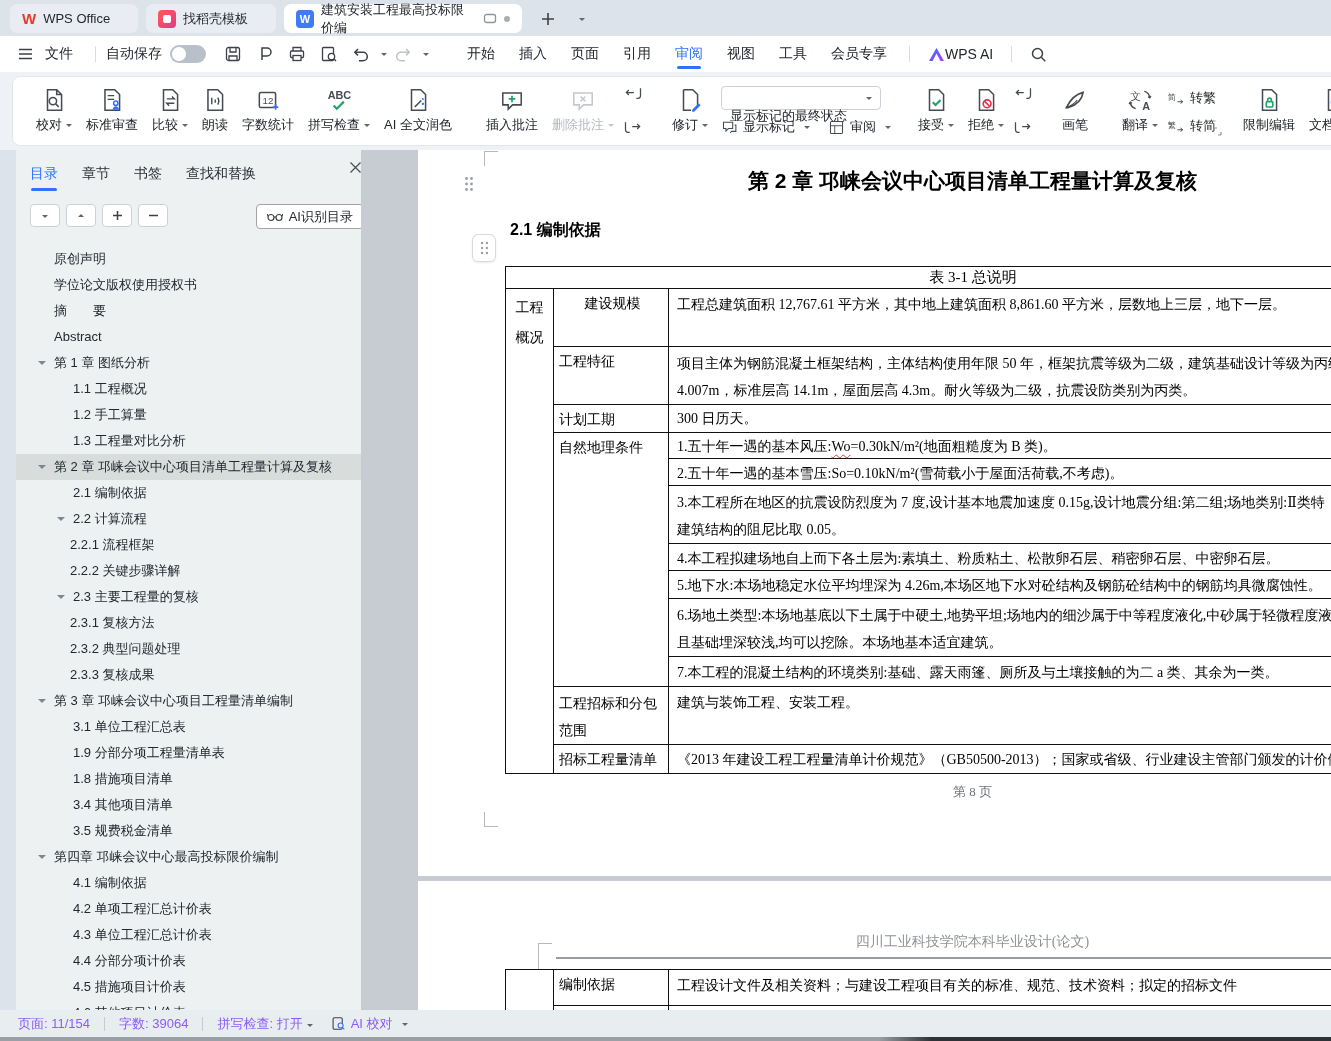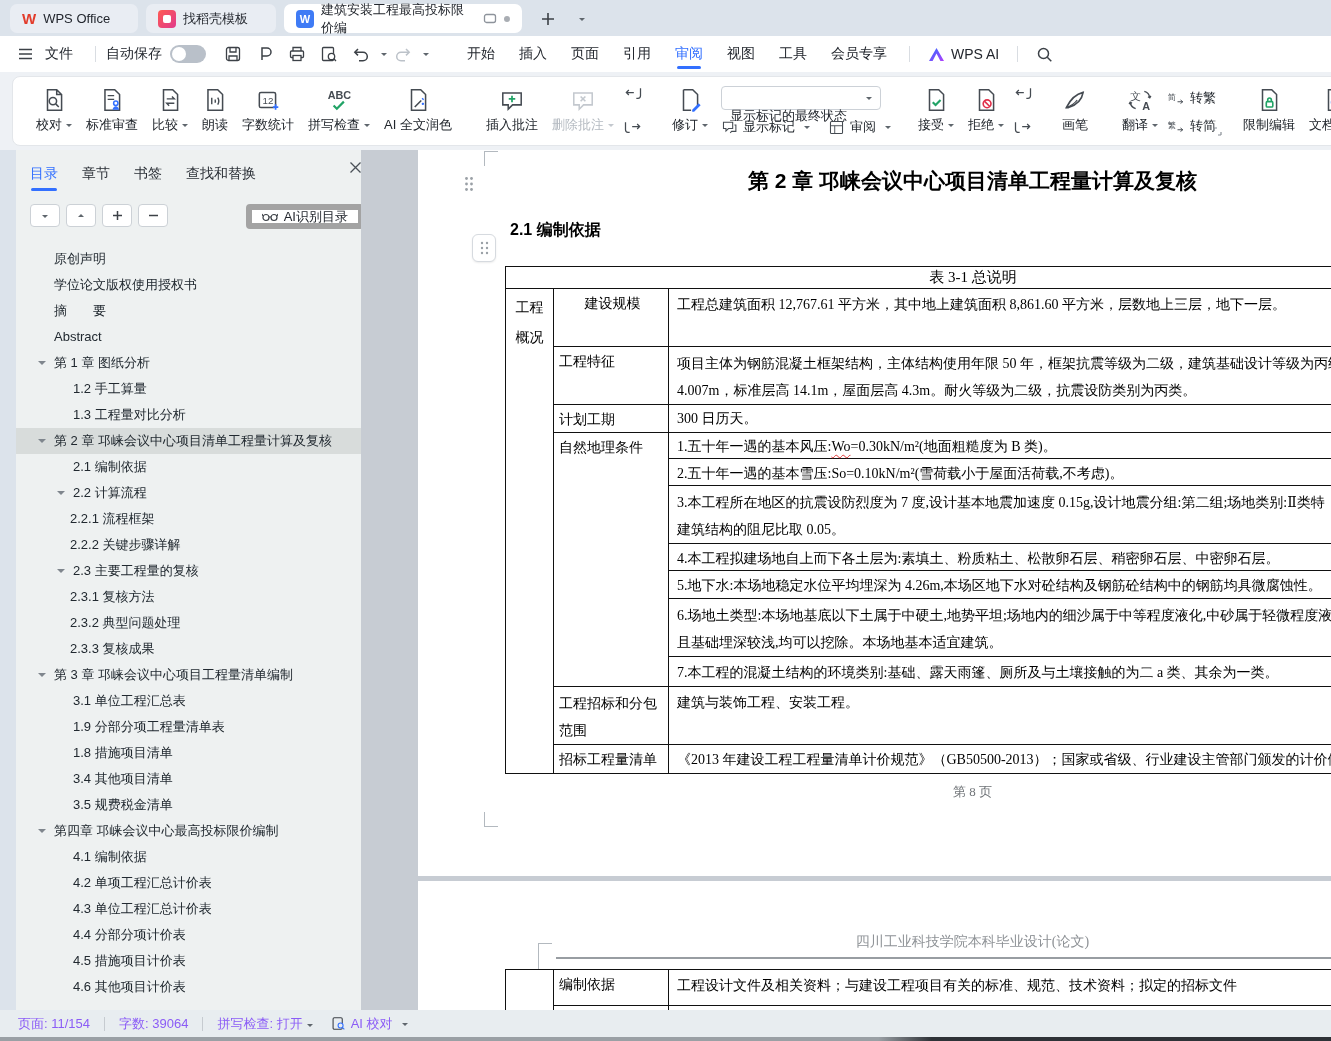--- a/index.html
+++ b/index.html
@@ -56,21 +56,21 @@
   .stabs { position:absolute; left:0; top:8px; width:360px; height:32px; display:flex; align-items:center;
            font-size:14px; color:#2a2f36; }
   .stab { margin-left:24px; position:relative; }
   .stab:first-child { margin-left:14px; }
   .stab.active { color:#3370ff; }
   .stab.active::after { content:""; position:absolute; left:1px; right:1px; bottom:-8px; height:3px;
                         border-radius:2px; background:#3370ff; }
   .navrow { position:absolute; left:0; top:54px; width:360px; height:26px; }
   .nbtn { position:absolute; top:0; width:30px; height:23px; background:#fff; border:1px solid #ccd1d6;
           border-radius:4px; display:flex; align-items:center; justify-content:center; }
-  .aibtn { position:absolute; right:12px; top:0; height:25px; background:#fff; border:6px solid #a3a3a3;
+  .aibtn { position:absolute; right:12px; top:0; height:25px; background:#fff; border:1px solid #a3a3a3;
            border-radius:4px; display:flex; align-items:center; gap:6px; padding:0 10px; font-size:13px; color:#23272e; }
   #toc { position:absolute; left:0; top:96px; width:360px; }
   .ti { position:relative; height:26px; line-height:26px; font-size:13px; color:#212930;
         white-space:nowrap; overflow:hidden; }
   .ti.lv0 { padding-left:38px; } .ti.lv1 { padding-left:57px; } .ti.lv2 { padding-left:54px; }
   .ti.active { background:#d8dcdb; }
   .tri { position:absolute; top:11px; width:0; height:0; border:4px solid transparent; border-top-color:#7f868d; }
   .ti.lv0 .tri { left:22px; } .ti.lv1 .tri { left:41px; }
 
   
@@ -201,21 +201,21 @@
   <span style="width:26px;"></span>
   <span class="mitem">开始</span>
   <span class="mitem">插入</span>
   <span class="mitem">页面</span>
   <span class="mitem">引用</span>
   <span class="mitem active">审阅</span>
   <span class="mitem">视图</span>
   <span class="mitem">工具</span>
   <span class="mitem">会员专享</span>
   <span class="mb-sep"></span>
-  <span style="display:flex;align-items:center;gap:6px;padding:0 8px;">
+  <span style="display:flex;align-items:center;padding:0 8px;">
     <svg width="17" height="15" viewBox="0 0 17 15">
       <defs>
           <linearGradient id="aig" x1="0" y1="0" x2="1" y2="1">
         <stop offset="0" stop-color="#2b6cff"></stop>
             <stop offset="1" stop-color="#b13ffc"></stop>
           </linearGradient>
         </defs>
       <path d="M1 14L8.5 1 16 14h-3.6L8.5 6.6 4.6 14z" fill="url(#aig)"></path>
     </svg>
     <span style="font-size:14px;color:#23272e;">WPS AI</span>
@@ -545,20 +545,21 @@
           </svg>
         <span>AI识别目录</span>
       </span>
     </div>
     <div id="toc">
       <div class="ti lv0"><span>原创声明</span></div>
       <div class="ti lv0"><span>学位论文版权使用授权书</span></div>
       <div class="ti lv0"><span>摘　　要</span></div>
       <div class="ti lv0"><span>Abstract</span></div>
       <div class="ti lv0"><i class="tri"></i><span>第 1 章 图纸分析</span></div>
+      <div class="ti lv1"><span>1.1 工程概况</span></div>
       <div class="ti lv1"><span>1.2 手工算量</span></div>
       <div class="ti lv1"><span>1.3 工程量对比分析</span></div>
       <div class="ti lv0 active"><i class="tri"></i><span>第 2 章 邛崃会议中心项目清单工程量计算及复核</span></div>
       <div class="ti lv1"><span>2.1 编制依据</span></div>
       <div class="ti lv1"><i class="tri"></i><span>2.2 计算流程</span></div>
       <div class="ti lv2"><span>2.2.1 流程框架</span></div>
       <div class="ti lv2"><span>2.2.2 关键步骤详解</span></div>
       <div class="ti lv1"><i class="tri"></i><span>2.3 主要工程量的复核</span></div>
       <div class="ti lv2"><span>2.3.1 复核方法</span></div>
       <div class="ti lv2"><span>2.3.2 典型问题处理</span></div>

